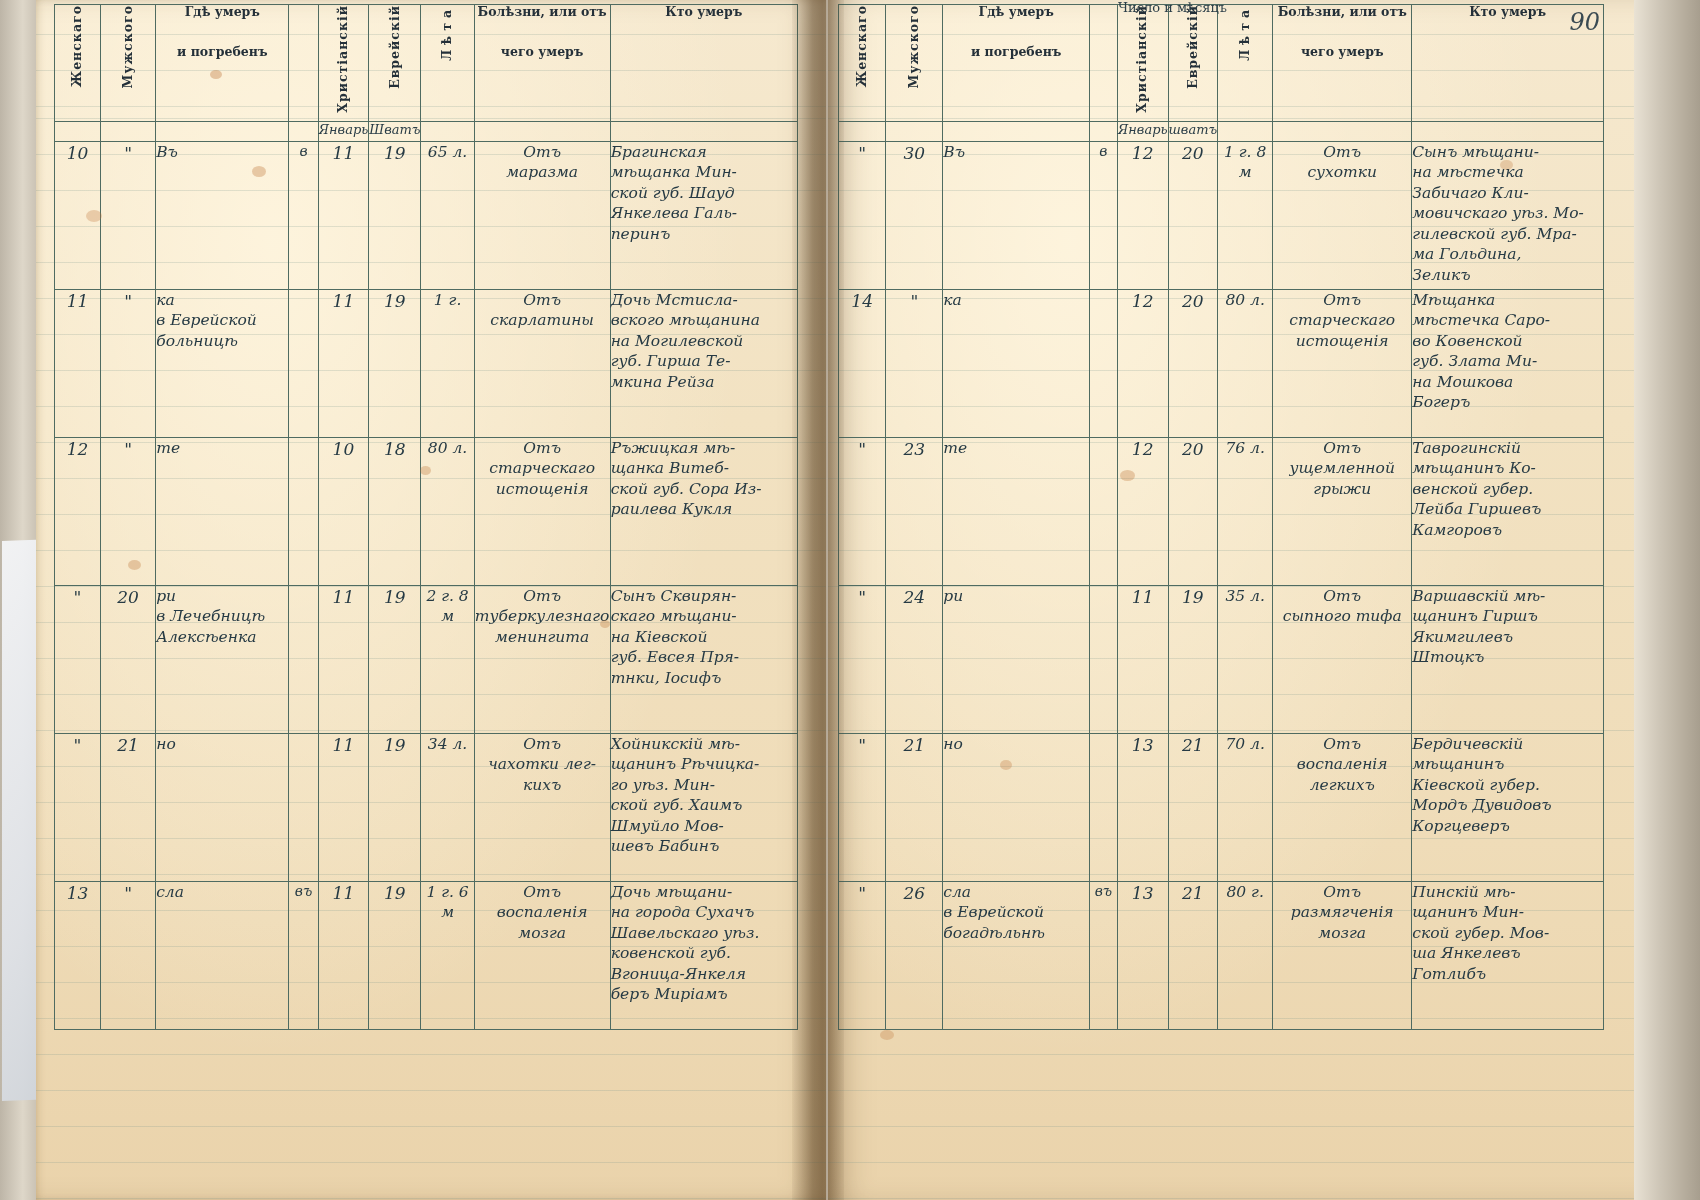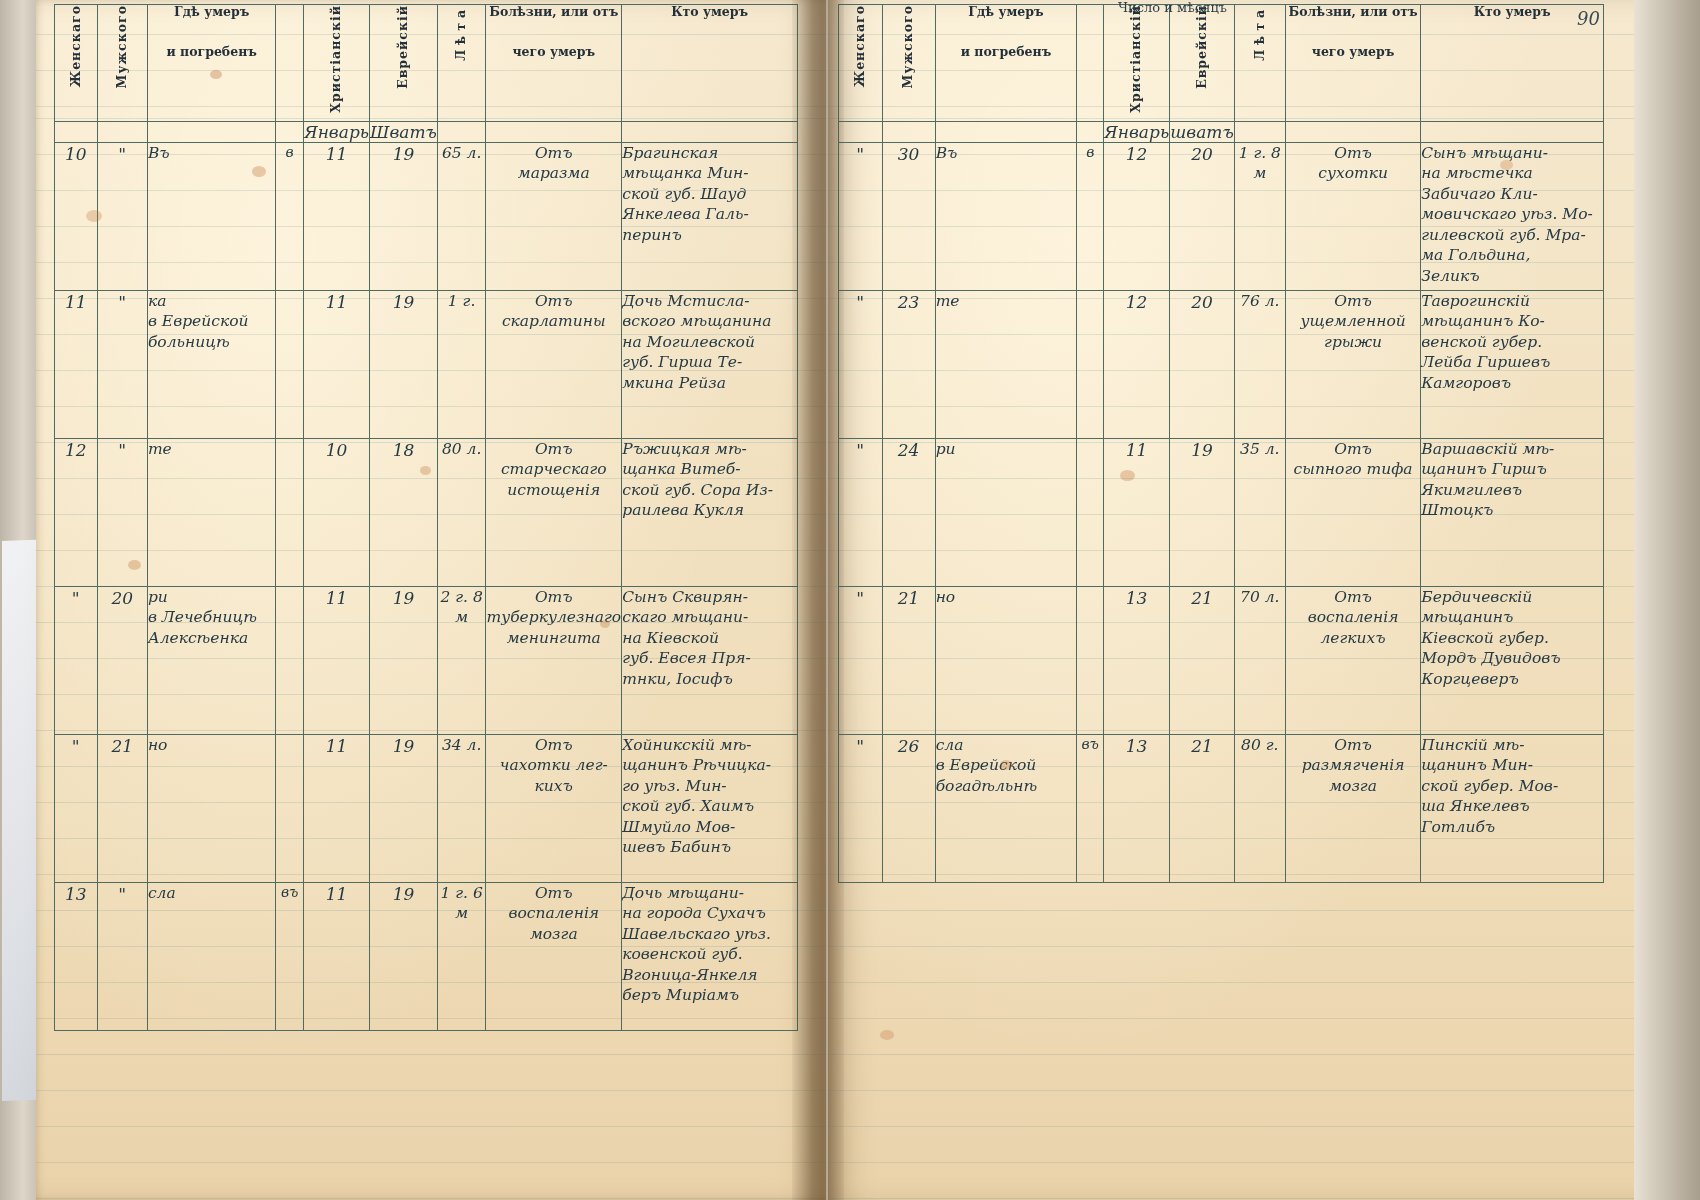--- a/index.html
+++ b/index.html
@@ -72,26 +72,26 @@
     color:#263a44;
     font-size:17px;
     line-height:1.32;
     padding:6px 5px 2px 6px;
     white-space:pre-line;
   }
   .hw.c{text-align:center;}
   .hw.sm{font-size:15.5px;}
   .hw.xs{font-size:14px;}
   .monthlbl{
-    font-style:italic;font-size:17px;color:#2a3d47;text-align:center;
+    font-style:italic;font-size:13px;color:#2a3d47;text-align:center;
     padding-top:2px;
   }
   .rowtall{height:148px;}
   .folio{
-    position:absolute;right:34px;top:8px;font-style:italic;font-size:18px;
+    position:absolute;right:34px;top:8px;font-style:italic;font-size:24px;
     color:#3a4a52;font-family:"DejaVu Serif",serif;
   }
   
   .stain{position:absolute;border-radius:50%;pointer-events:none;}
   
 </style>
 </head>
 <body>
 
 <div id="book">
@@ -341,20 +341,38 @@
 сухотки</td>
             <td class="hw sm">Сынъ мѣщани-
 на мѣстечка
 Забичаго Кли-
 мовичскаго уѣз. Мо-
 гилевской губ. Мра-
 ма Гольдина,
 Зеликъ</td>
           </tr>
           <tr class="rowtall">
+            <td class="hw c">14</td>
+            <td class="hw c">"</td>
+            <td class="hw sm">ка</td>
+            <td class="hw c xs"></td>
+            <td class="hw c">12</td>
+            <td class="hw c">20</td>
+            <td class="hw c sm">80 л.</td>
+            <td class="hw c sm">Отъ
+старческаго
+истощенія</td>
+            <td class="hw sm">Мѣщанка
+мѣстечка Саро-
+во Ковенской
+губ. Злата Ми-
+на Мошкова
+Богеръ</td>
+          </tr>
+          <tr class="rowtall">
             <td class="hw c">"</td>
             <td class="hw c">23</td>
             <td class="hw sm">те</td>
             <td class="hw c xs"></td>
             <td class="hw c">12</td>
             <td class="hw c">20</td>
             <td class="hw c sm">76 л.</td>
             <td class="hw c sm">Отъ
 ущемленной
 грыжи</td>

